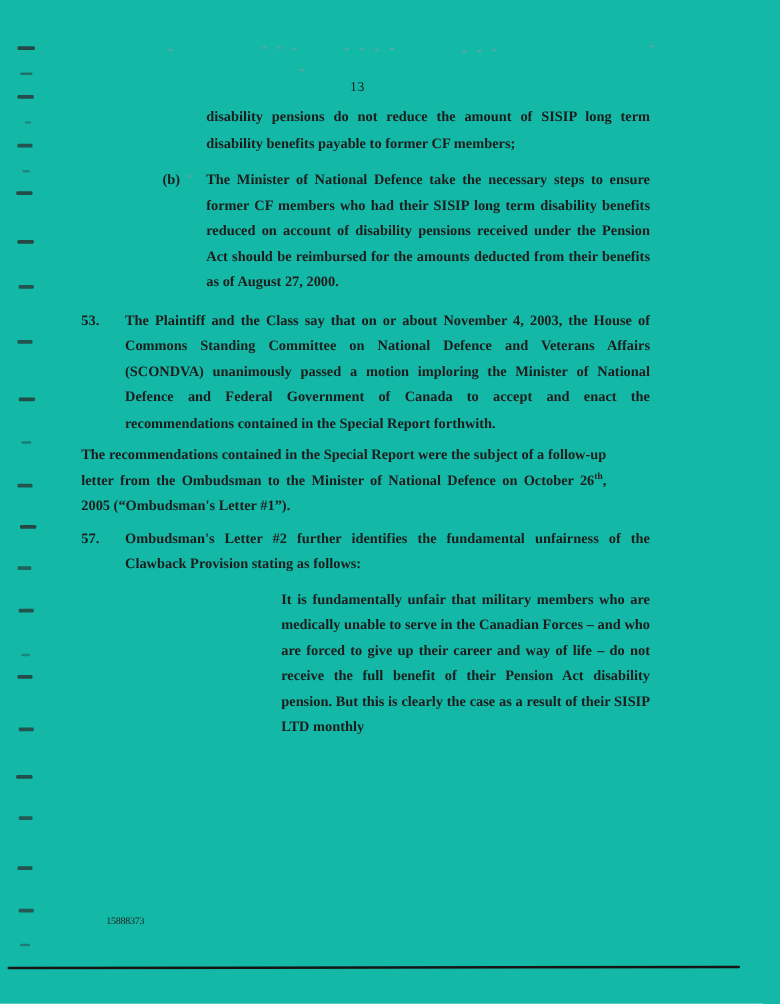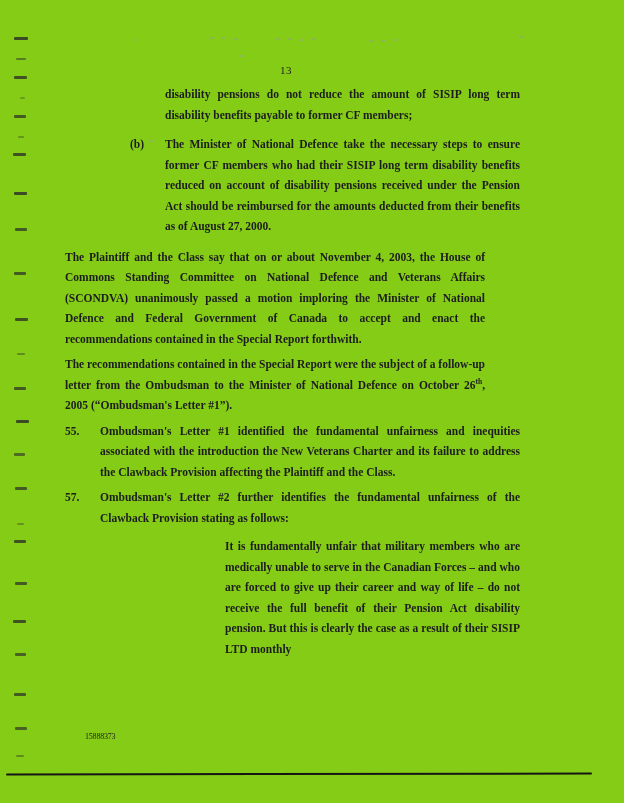--- a/index.html
+++ b/index.html
@@ -5,21 +5,21 @@
   html, body { margin: 0; padding: 0; }
   body {
     width: 624px; height: 803px;
     background: #f6f6f4;
     font-family: "Liberation Serif", "DejaVu Serif", serif;
     overflow: hidden;
   }
   .page {
     position: relative;
     width: 624px; height: 803px;
-    background: #84cc16;
+    background: #14b8a6;
     color: #1d1d1d;
     font-size: 11.5px;
   }
   
   .pageno {
     position: absolute;
     top: 64px; left: 0;
     width: 572px;
     text-align: center;
     font-size: 11px;
@@ -136,31 +136,28 @@
     <div class="subpara first line">
       <div class="stext">disability pensions do not reduce the amount of SISIP long term disability benefits payable to former CF members;</div>
     </div>
 
     <div class="subpara line">
       <div class="slabel">(b)</div>
       <div class="stext">The Minister of National Defence take the necessary steps to ensure former CF members who had their SISIP long term disability benefits reduced on account of disability pensions received under the Pension Act should be reimbursed for the amounts deducted from their benefits as of August 27, 2000.</div>
     </div>
 
     <div class="para line">
+      <div class="num">53.</div>
       <div class="ptext">The Plaintiff and the Class say that on or about November 4, 2003, the House of Commons Standing Committee on National Defence and Veterans Affairs (SCONDVA) unanimously passed a motion imploring the Minister of National Defence and Federal Government of Canada to accept and enact the recommendations contained in the Special Report forthwith.</div>
     </div>
 
     <div class="para line">
       <div class="ptext"><span>The recommendations contained in the Special Report were the subject of a follow-up letter from the Ombudsman to the Minister of National Defence on October 26</span><sup>th</sup><span>, 2005 (“Ombudsman's Letter #1”).</span></div>
     </div>
 
-    <div class="para line">
-      <div class="num">55.</div>
-      <div class="ptext">Ombudsman's Letter #1 identified the fundamental unfairness and inequities associated with the introduction the New Veterans Charter and its failure to address the Clawback Provision affecting the Plaintiff and the Class.</div>
-    </div>
 
 
     <div class="para line">
       <div class="num">57.</div>
       <div class="ptext">Ombudsman's Letter #2 further identifies the fundamental unfairness of the Clawback Provision stating as follows:</div>
     </div>
 
     <div class="bquote line">It is fundamentally unfair that military members who are medically unable to serve in the Canadian Forces – and who are forced to give up their career and way of life – do not receive the full benefit of their Pension Act disability pension. But this is clearly the case as a result of their SISIP LTD monthly</div>
 
   </div>

